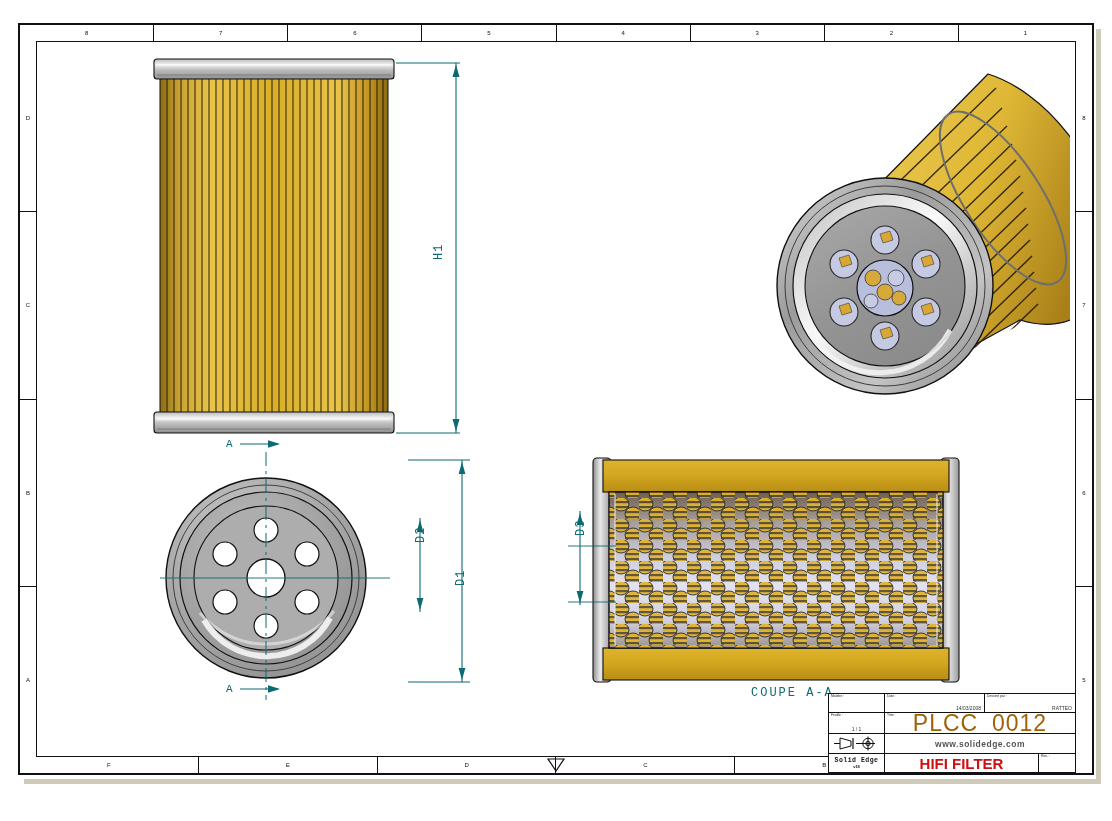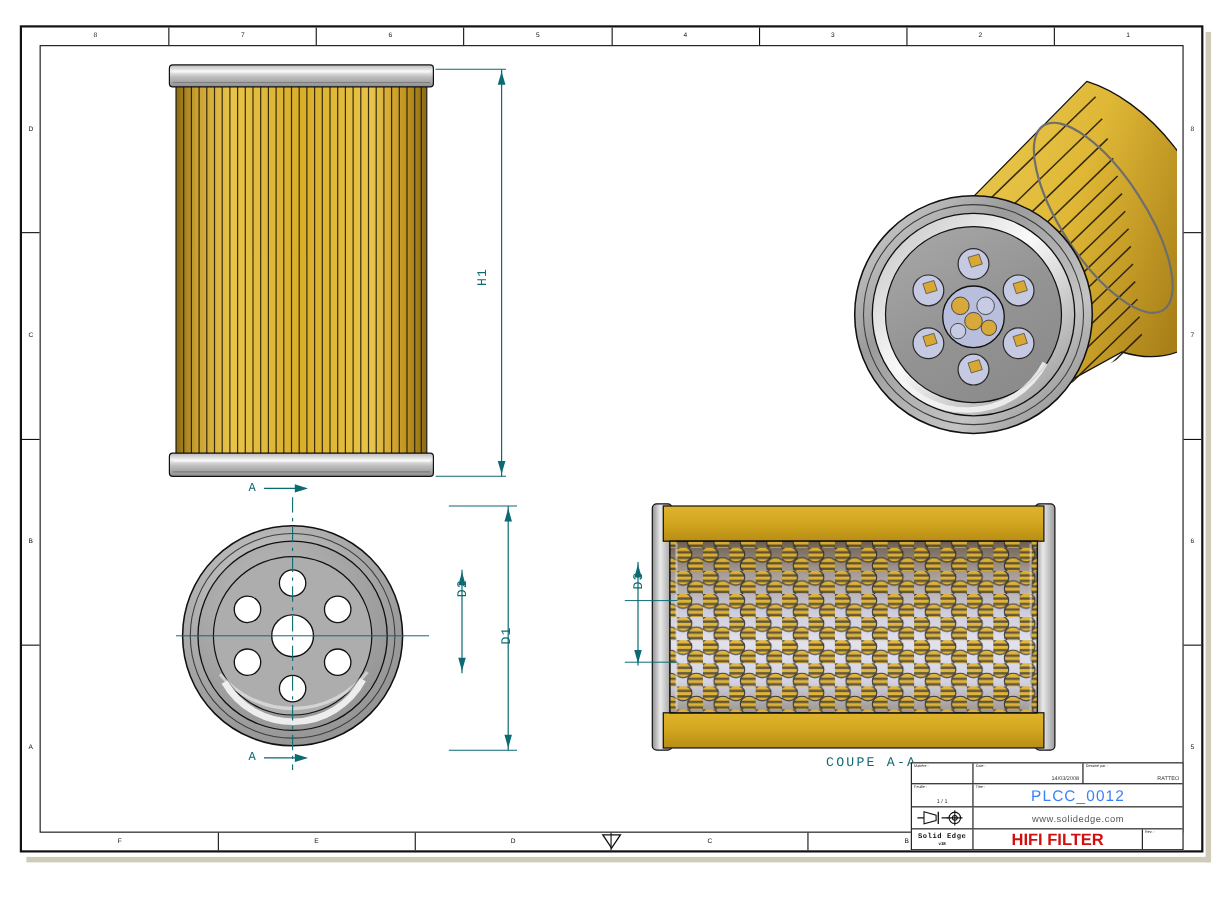--- a/index.html
+++ b/index.html
@@ -65,21 +65,21 @@
   .tb-cell{border-right:1px solid #111;box-sizing:border-box;position:relative;
            overflow:hidden;}
   .tb-cell:last-child{border-right:none;}
   .tb-tag{position:absolute;left:2px;top:0px;font-size:3.4px;color:#222;
           line-height:5px;font-family:"Liberation Sans",sans-serif;}
   .tb-val{position:absolute;right:3px;bottom:1px;font-size:5px;color:#333;
           font-family:"Liberation Sans",sans-serif;}
   .tb-val-c{position:absolute;left:0;right:0;bottom:1px;text-align:center;
             font-size:5px;color:#333;}
   .tb-part{display:flex;align-items:center;justify-content:center;width:100%;
-           height:100%;color:#3b82f6;font-size:14px;letter-spacing:1px;
+           height:100%;color:#a16207;font-size:23px;letter-spacing:1px;
            font-family:"Liberation Sans",sans-serif;}
   .tb-web{display:flex;align-items:center;justify-content:center;width:100%;
           height:100%;color:#555;font-size:8.5px;letter-spacing:0.5px;}
   .tb-brand{display:flex;align-items:center;justify-content:center;width:100%;
             height:100%;color:#d01010;font-size:15px;font-weight:bold;
             font-family:"Liberation Sans",sans-serif;}
   .tb-se{display:flex;flex-direction:column;align-items:center;
          justify-content:center;width:100%;height:100%;}
   .tb-se-main{font-size:6.5px;font-weight:bold;color:#111;letter-spacing:0.5px;
               font-family:"Liberation Mono",monospace;}
@@ -454,21 +454,21 @@
       <div class="tb-cell" style="width:56px;">
         <span class="tb-tag">Feuille :</span>
         <span class="tb-val-c">1 / 1</span>
       </div>
       <div class="tb-cell" style="flex:1;">
         <span class="tb-tag">Titre :</span>
         <div class="tb-part">PLCC_0012</div>
       </div>
     </div>
 
-    <div class="tb-row" style="height:20px;">
+    <div class="tb-row" style="height:20px;font-weight:bold;">
       <div class="tb-cell" style="width:56px;">
         <div class="proj-sym">
           <svg width="48" height="15" viewBox="0 0 48 15">
             <line x1="1" y1="7.5" x2="7" y2="7.5" stroke="#111" stroke-width="1"></line>
             <polygon points="7,2 18,5 18,10 7,13" fill="none" stroke="#111" stroke-width="1"></polygon>
             <line x1="20" y1="2" x2="20" y2="13" stroke="#111" stroke-width="1.2"></line>
             <line x1="23" y1="7.5" x2="29" y2="7.5" stroke="#111" stroke-width="1"></line>
             <circle cx="35" cy="7.5" r="5.2" fill="none" stroke="#111" stroke-width="1"></circle>
             <circle cx="35" cy="7.5" r="2.2" fill="none" stroke="#111" stroke-width="1"></circle>
             <line x1="35" y1="0.5" x2="35" y2="14.5" stroke="#111" stroke-width="1"></line>

